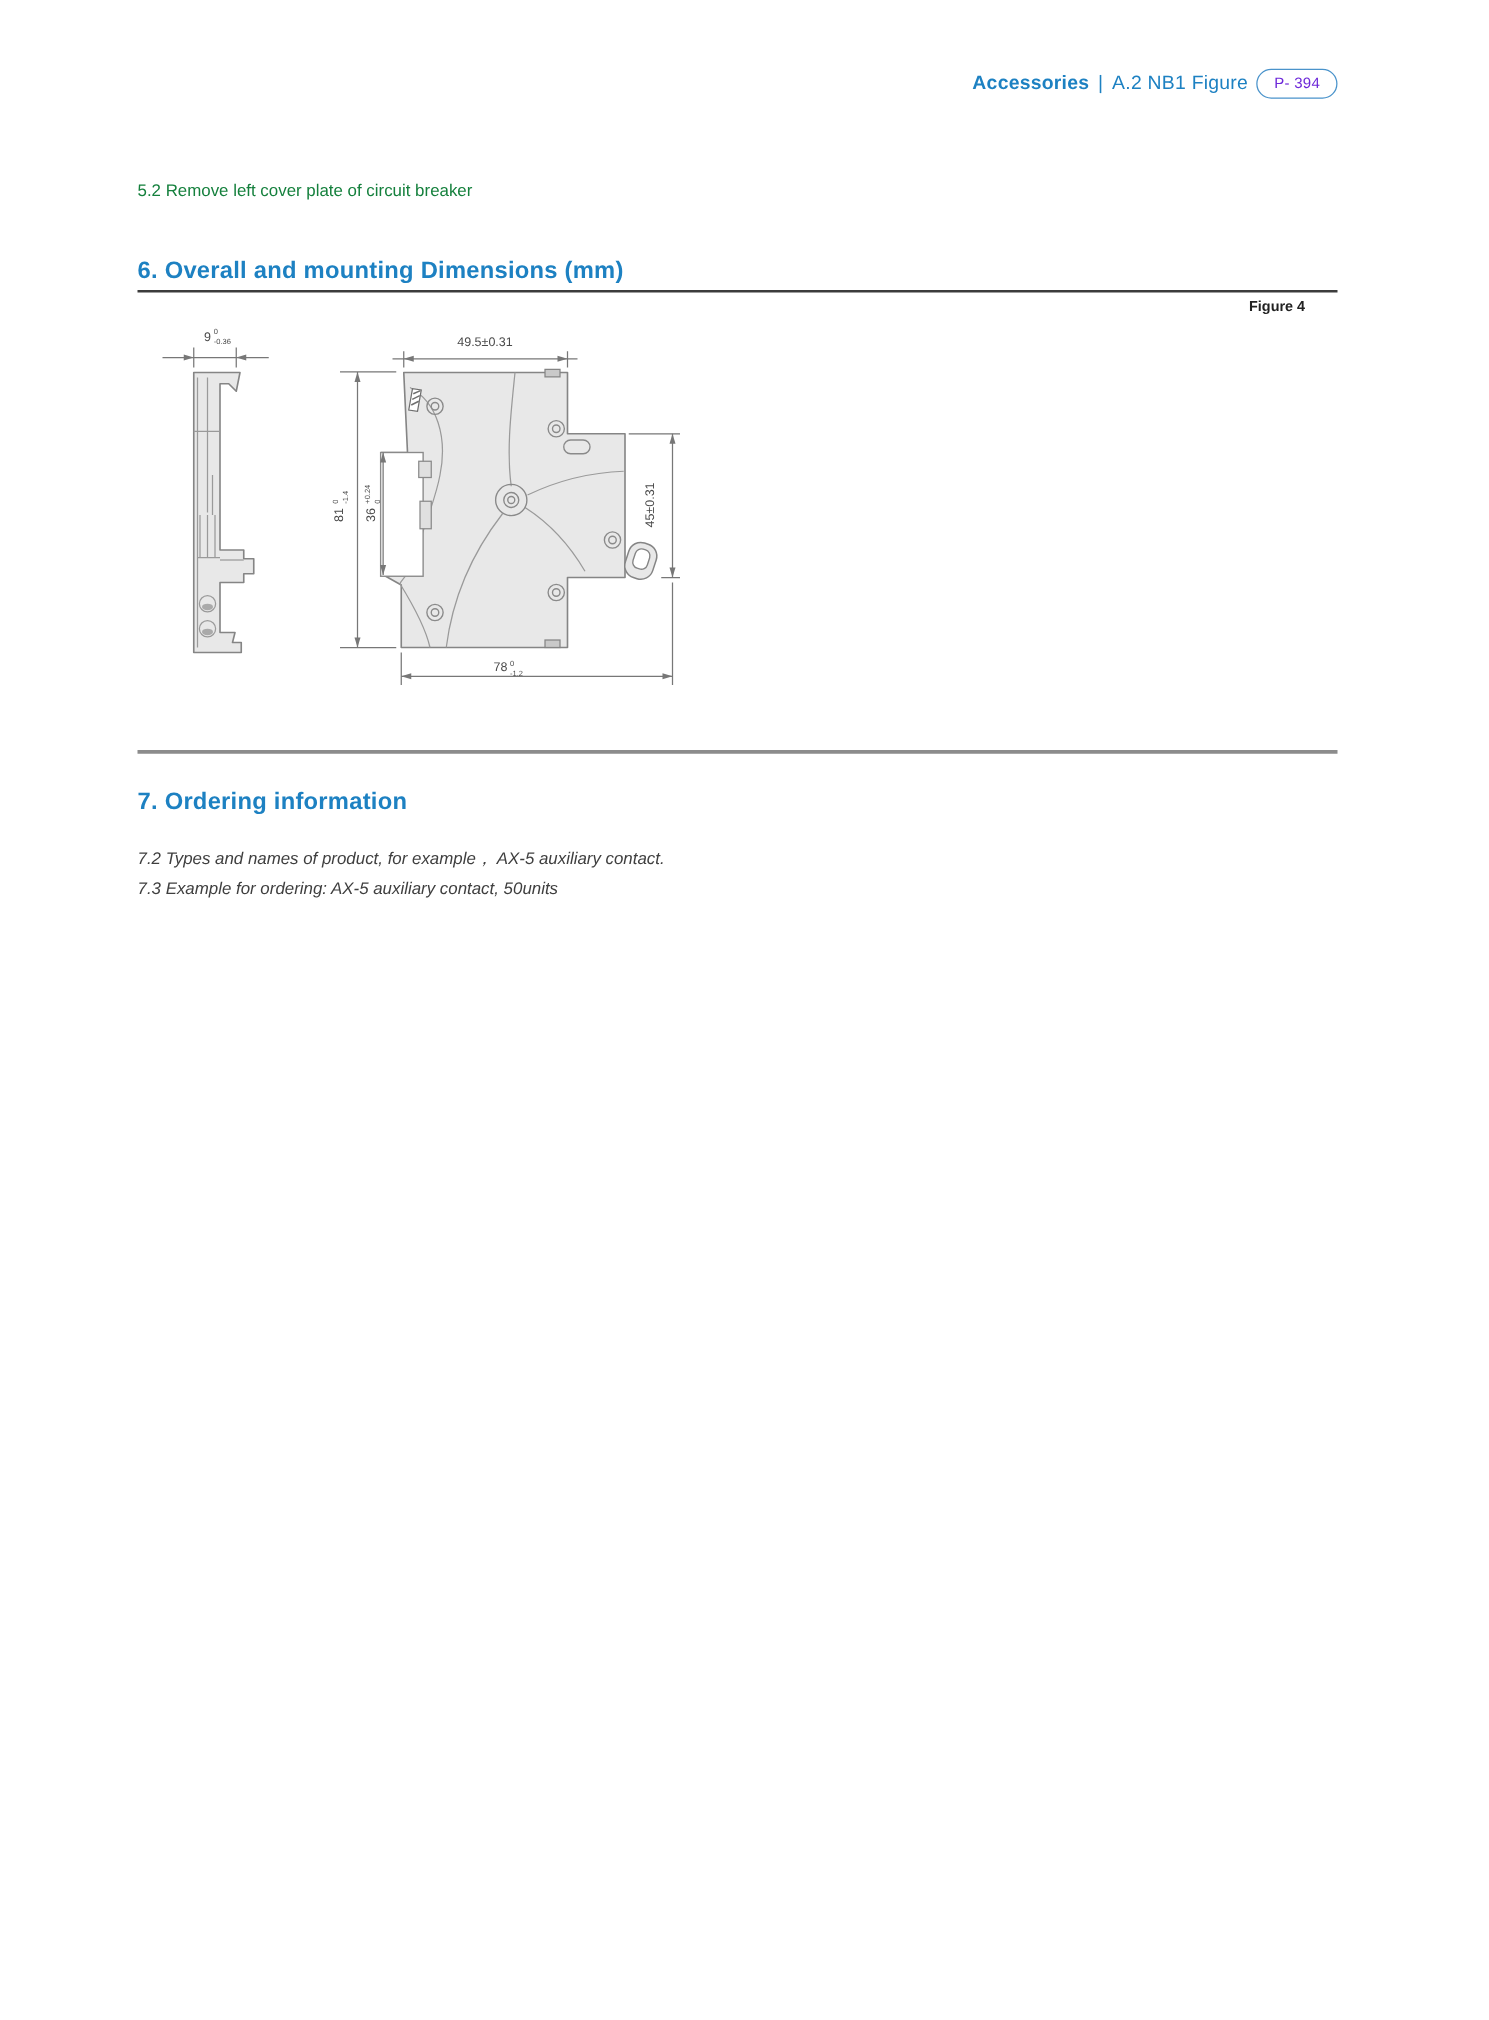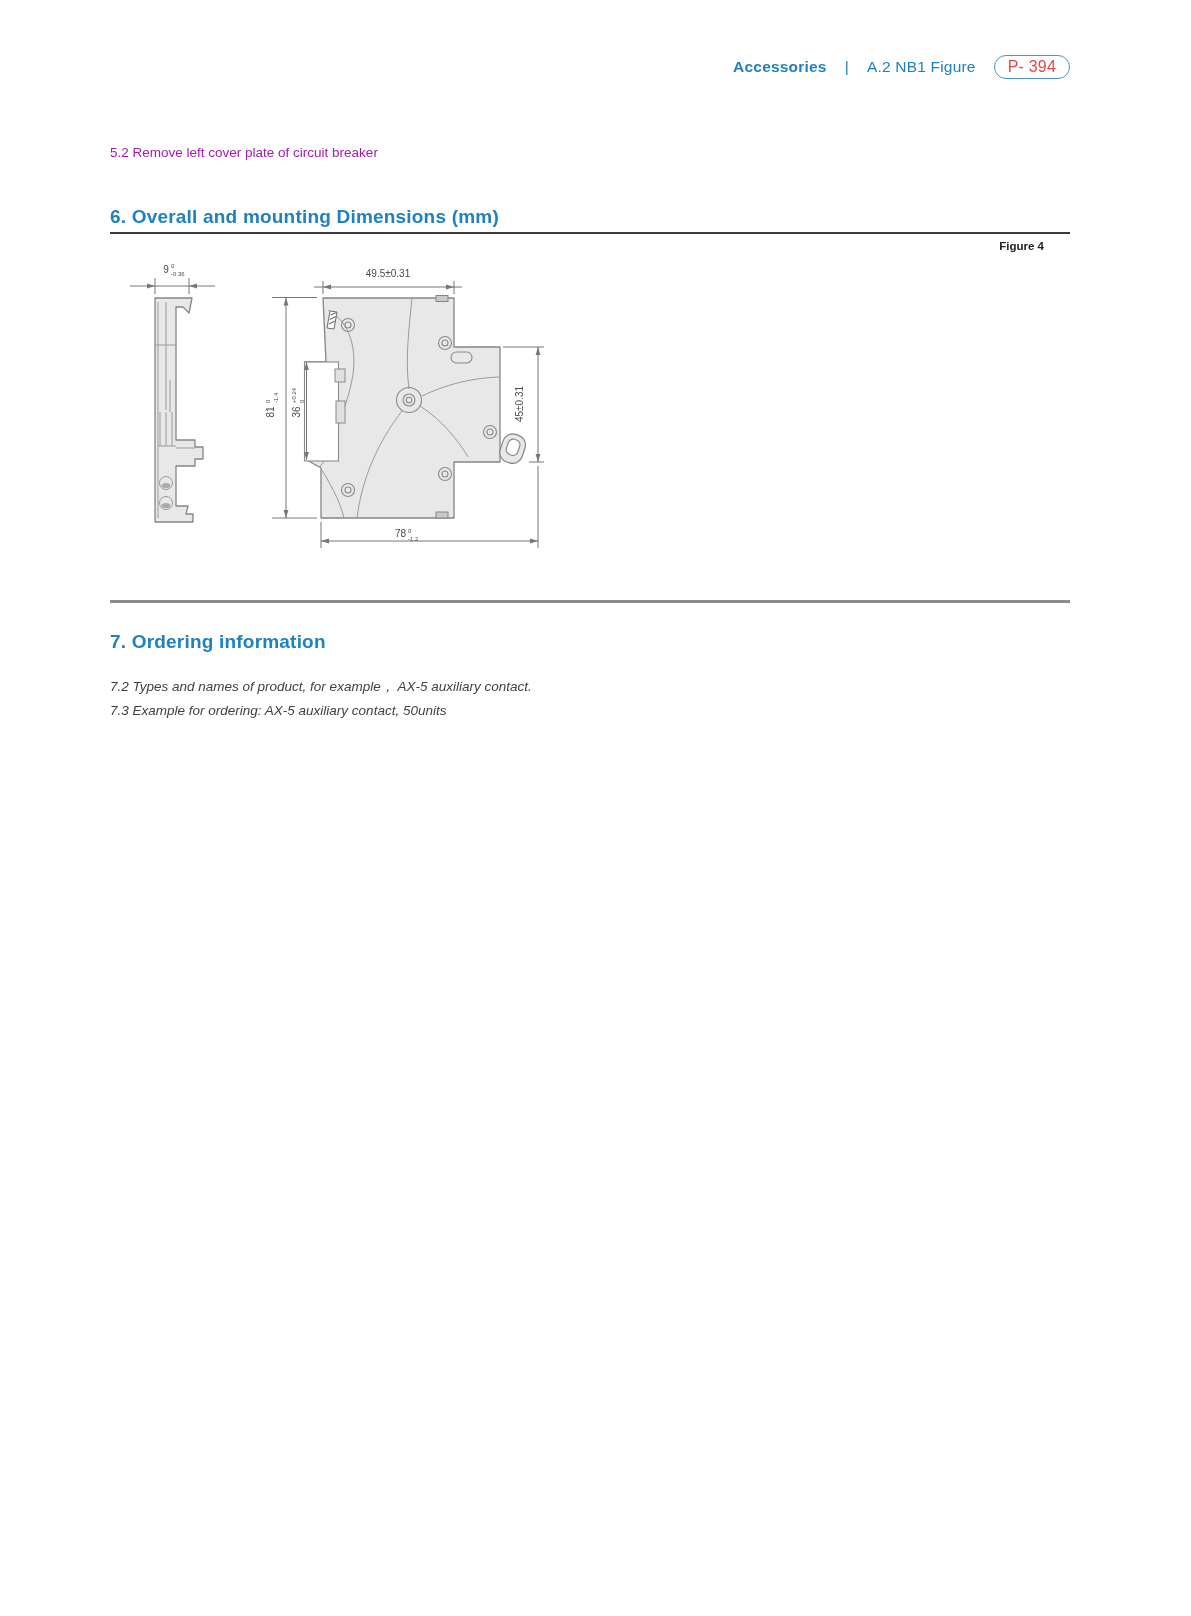--- a/index.html
+++ b/index.html
@@ -7,30 +7,30 @@
     position:relative;
     width:1191px;height:1616px;
     background:#ffffff;
     font-family:"Liberation Sans", sans-serif;
     color:#3f3f3f;
     overflow:hidden;
   }
   
   .hdr{
     position:absolute;top:55px;right:121px;
-    display:flex;align-items:center;gap:18px;
+    display:flex;align-items:center;gap:7px;
     font-size:15.5px;color:#1d81c2;letter-spacing:.2px;
   }
   .hdr .brand{font-weight:bold;}
   .hdr .pill{
     border:1.6px solid #4a93cb;border-radius:13px;
-    padding:1px 13px 2px 13px;font-size:16px;color:#ef4444;
+    padding:1px 13px 2px 13px;font-size:12px;color:#6d28d9;
     line-height:19px;
   }
-  .note52{position:absolute;left:110px;top:145px;font-size:13.5px;color:#a21caf;}
+  .note52{position:absolute;left:110px;top:145px;font-size:13.5px;color:#15803d;}
   .h-blue{
     position:absolute;left:110px;
     font-size:19px;font-weight:bold;color:#1d81c2;letter-spacing:.2px;margin-top:17px;
   }
   .h6{top:189px;}
   .h7{top:614px;}
   .rule1{position:absolute;left:110px;top:232px;width:960px;height:2px;background:#3c3c3c;}
   .rule2{position:absolute;left:110px;top:600px;width:960px;height:3px;background:#8c8c8c;}
   .figlabel{
     position:absolute;top:240px;right:147px;

